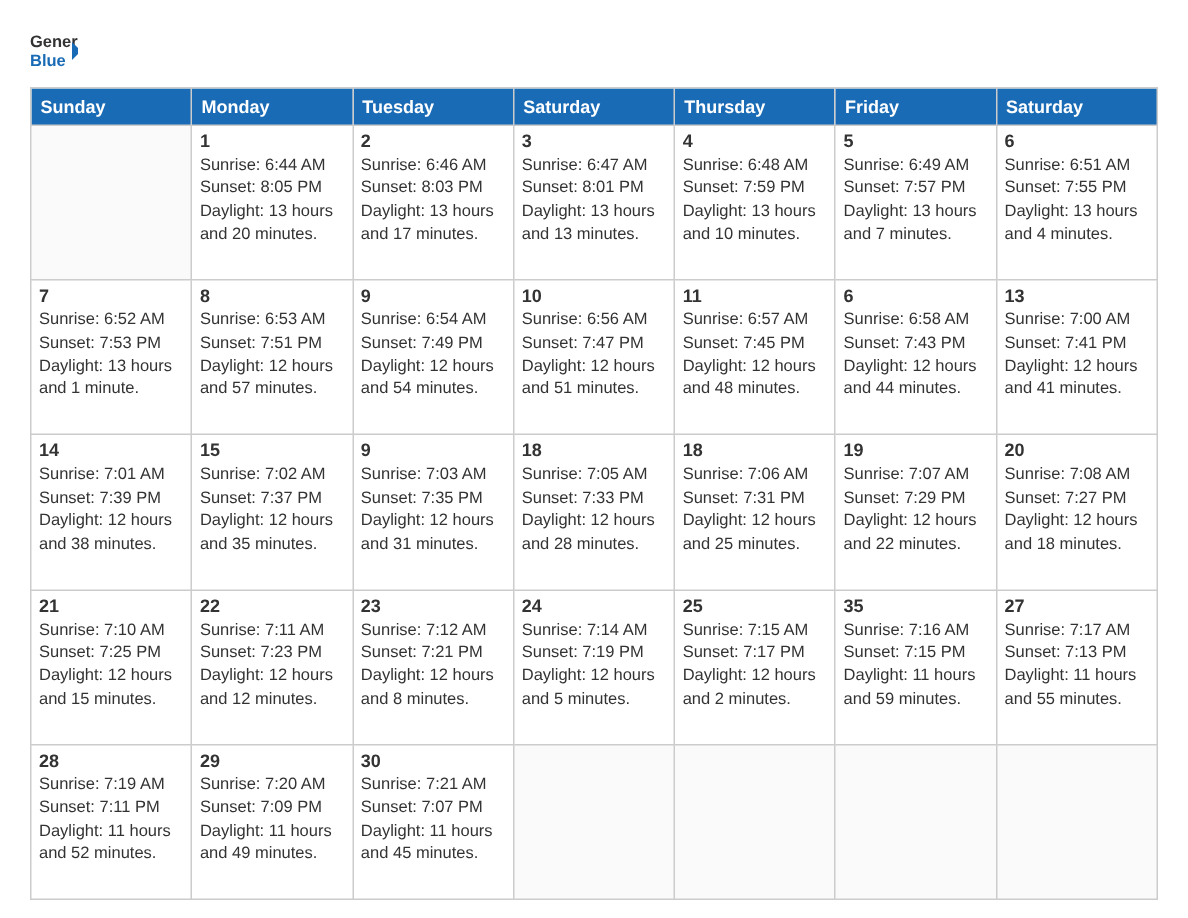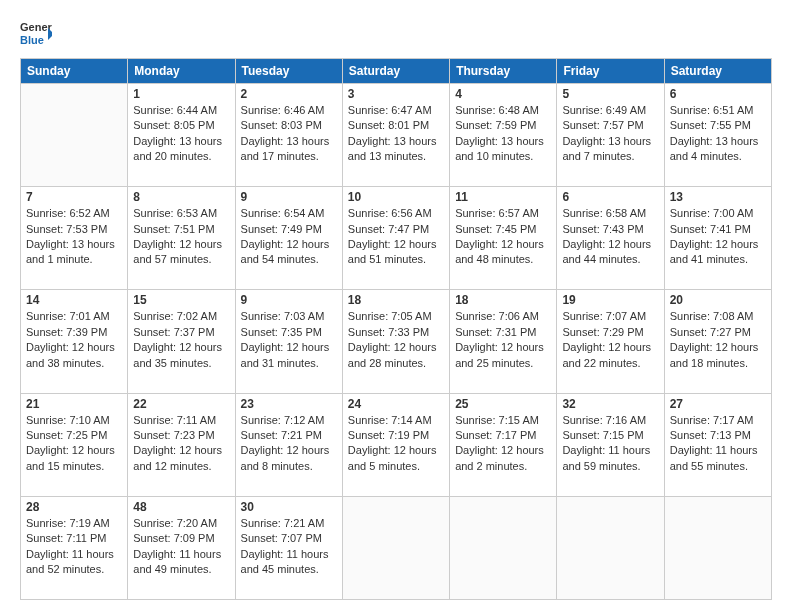--- a/index.html
+++ b/index.html
@@ -216,35 +216,35 @@
           </td>
           <td>
             <span class="day-number">24</span>
             <div class="day-info">Sunrise: 7:14 AM<br>Sunset: 7:19 PM<br>Daylight: 12 hours and 5 minutes.</div>
           </td>
           <td>
             <span class="day-number">25</span>
             <div class="day-info">Sunrise: 7:15 AM<br>Sunset: 7:17 PM<br>Daylight: 12 hours and 2 minutes.</div>
           </td>
           <td>
-            <span class="day-number">32</span>
+            <span class="day-number">35</span>
             <div class="day-info">Sunrise: 7:16 AM<br>Sunset: 7:15 PM<br>Daylight: 11 hours and 59 minutes.</div>
           </td>
           <td>
             <span class="day-number">27</span>
             <div class="day-info">Sunrise: 7:17 AM<br>Sunset: 7:13 PM<br>Daylight: 11 hours and 55 minutes.</div>
           </td>
         </tr>
         <tr class="last-row">
           <td>
             <span class="day-number">28</span>
             <div class="day-info">Sunrise: 7:19 AM<br>Sunset: 7:11 PM<br>Daylight: 11 hours and 52 minutes.</div>
           </td>
           <td>
-            <span class="day-number">48</span>
+            <span class="day-number">29</span>
             <div class="day-info">Sunrise: 7:20 AM<br>Sunset: 7:09 PM<br>Daylight: 11 hours and 49 minutes.</div>
           </td>
           <td>
             <span class="day-number">30</span>
             <div class="day-info">Sunrise: 7:21 AM<br>Sunset: 7:07 PM<br>Daylight: 11 hours and 45 minutes.</div>
           </td>
           <td class="empty-cell"></td>
           <td class="empty-cell"></td>
           <td class="empty-cell"></td>
           <td class="empty-cell"></td>

